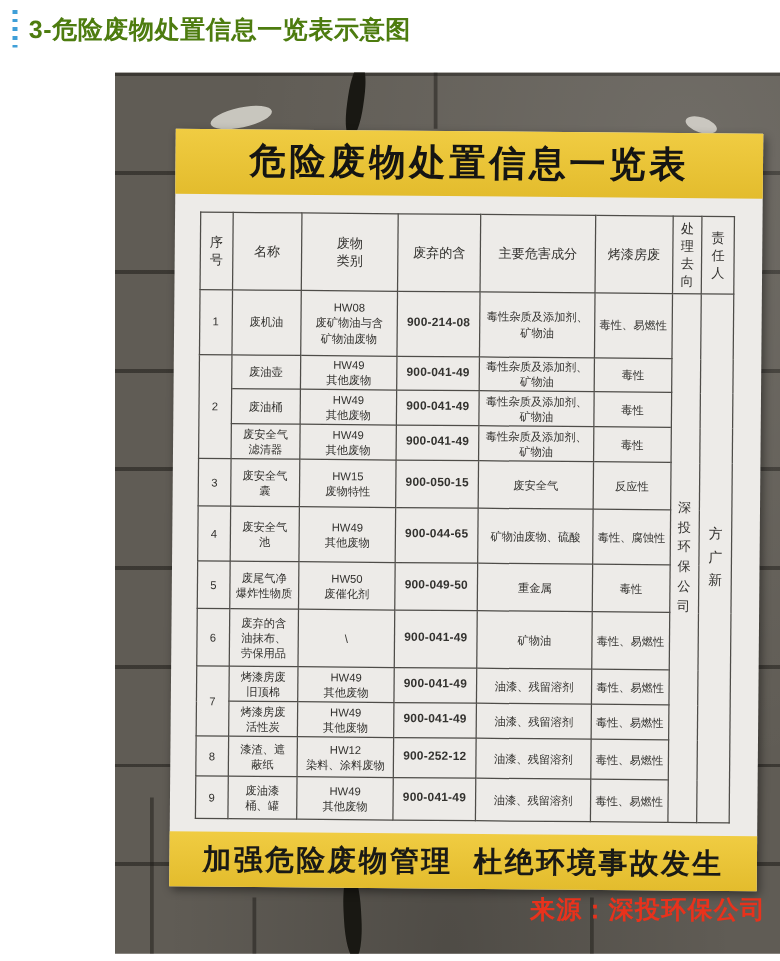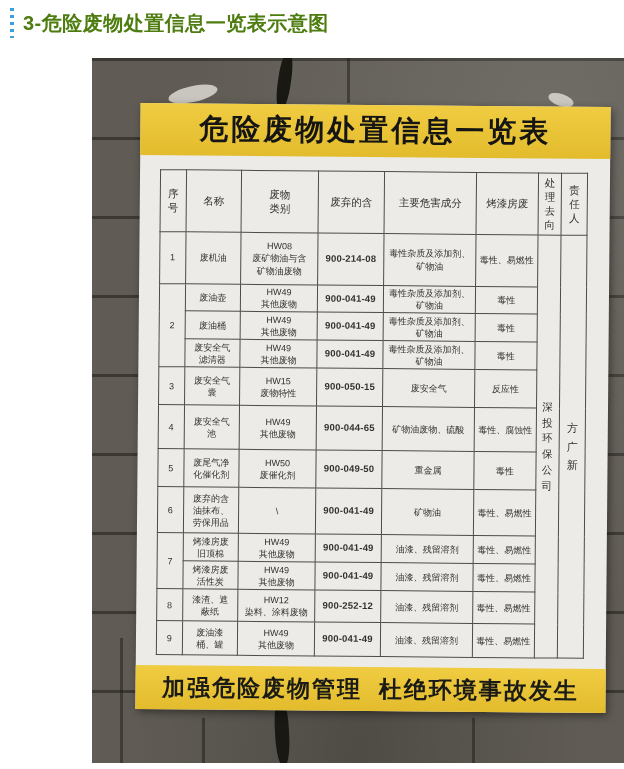--- a/index.html
+++ b/index.html
@@ -174,21 +174,21 @@
 池</td>
           <td>HW49
 其他废物</td>
           <td class="code">900-044-65</td>
           <td>矿物油废物、硫酸</td>
           <td>毒性、腐蚀性</td>
         </tr>
         <tr style="height:38px;">
           <td>5</td>
           <td>废尾气净
-化催化剂</td>
+爆炸性物质</td>
           <td>HW50
 废催化剂</td>
           <td class="code">900-049-50</td>
           <td>重金属</td>
           <td>毒性</td>
         </tr>
         <tr style="height:46px;">
           <td>6</td>
           <td>废弃的含
 油抹布、
@@ -239,13 +239,14 @@
         </tr>
       </tbody>
         </table>
     </div>
 
     <div class="band bottom">
       <div class="slogan">加强危险废物管理  杜绝环境事故发生</div>
     </div>
   </div>
 
+  <div class="source">来源：深投环保公司</div>
 </div>
 
 </body></html>

